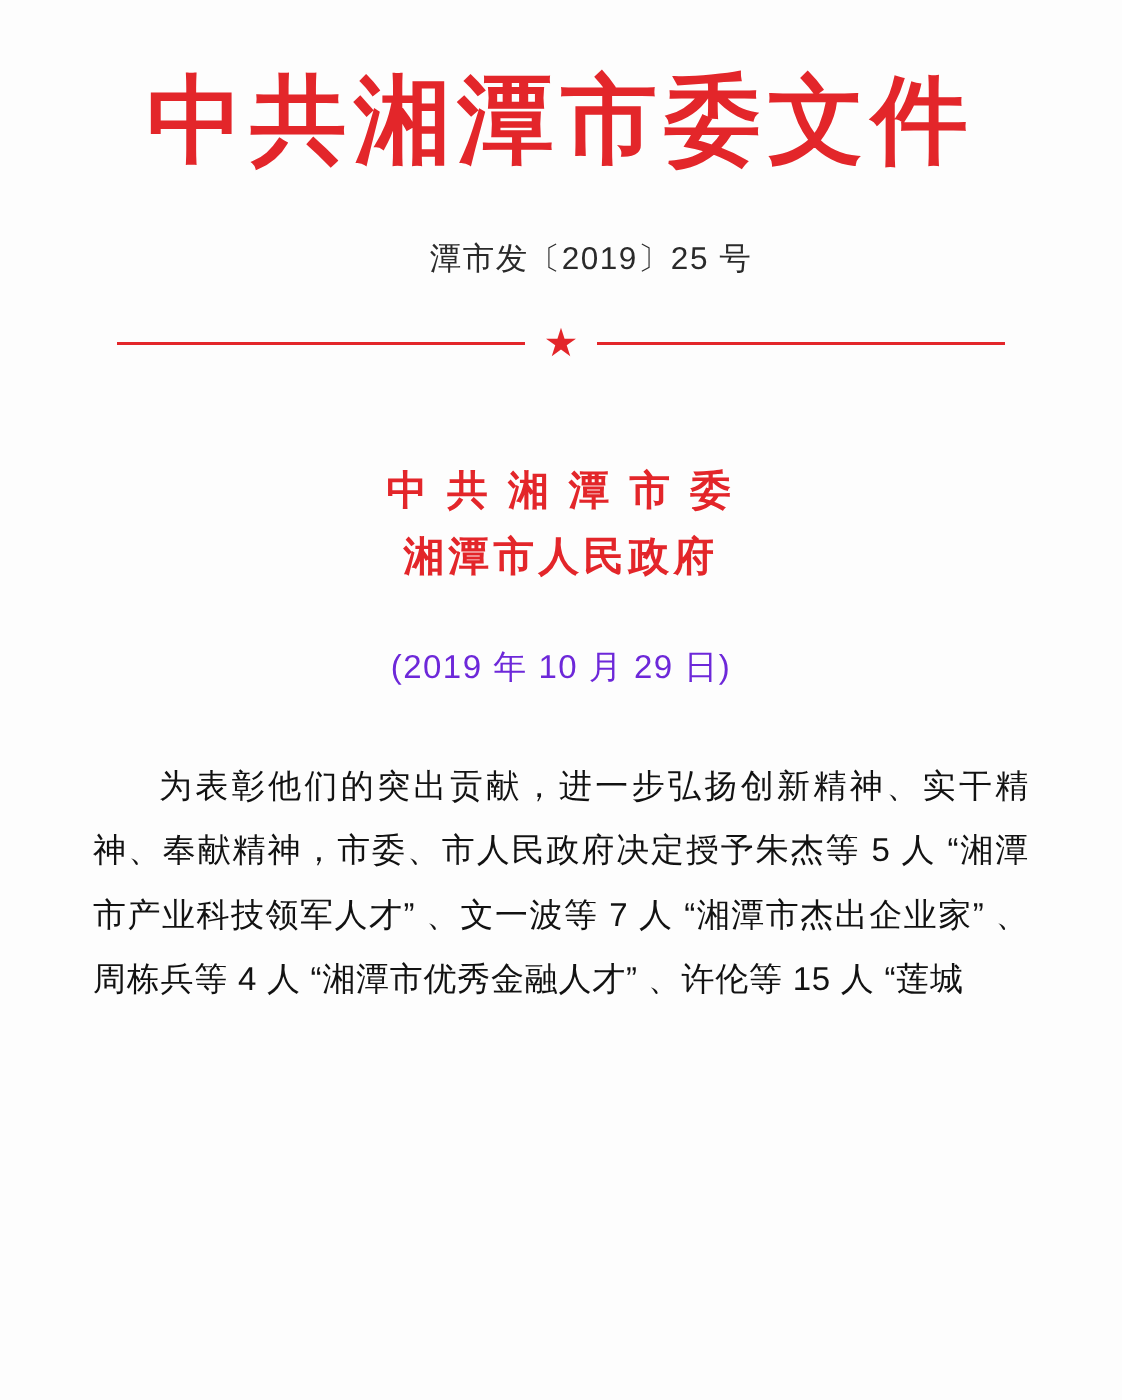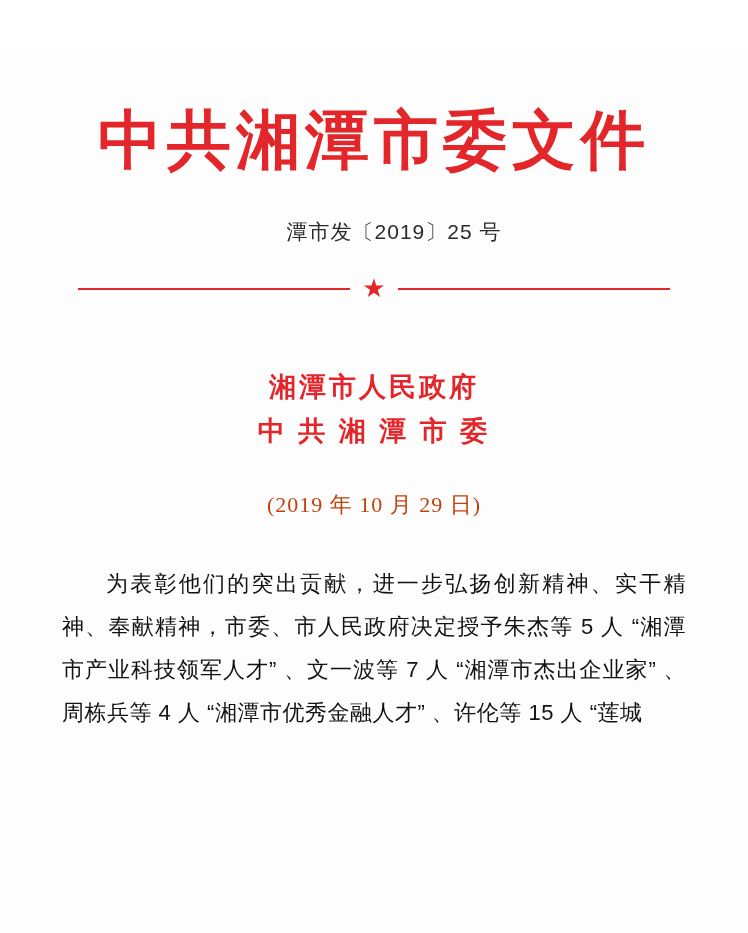--- a/index.html
+++ b/index.html
@@ -18,22 +18,21 @@
     position: relative;
     width: 748px;
     height: 933px;
     background: #fdfdfd;
     box-sizing: border-box;
   }
 
   
   .masthead {
     text-align: center;
-    padding-top: 58px;
-    margin-top: 48px;
+    padding-top: 46px;
   }
   .masthead-title {
     color: #e3262a;
     font-family: "Liberation Serif", "DejaVu Serif", serif;
     font-weight: bold;
     font-size: 64px;
     letter-spacing: 5px;
     line-height: 1.1;
     white-space: nowrap;
   }
@@ -87,22 +86,22 @@
   }
   .title-line.wide {
     font-size: 27px;
     letter-spacing: 1px;
   }
 
   .date-line {
     margin-top: 36px;
     text-align: center;
     font-size: 22px;
-    color: #c2410c;
-    font-family: Liberation Serif, serif;
+    color: #6d28d9;
+    font-family: Liberation Sans, sans-serif;
     letter-spacing: 1px;
   }
 
   
   .body-text {
     margin: 42px 62px 0 62px;
     font-size: 22px;
     line-height: 43px;
     color: #121212;
     font-family: "Liberation Sans", sans-serif;
@@ -125,22 +124,22 @@
 
   <div class="doc-number">潭市发〔2019〕25 号</div>
 
   <div class="rule-wrap">
     <div class="rule-line rule-left"></div>
     <div class="rule-star">★</div>
     <div class="rule-line rule-right"></div>
   </div>
 
   <div class="title-block">
+    <div class="title-line">中 共 湘 潭 市 委</div>
     <div class="title-line">湘潭市人民政府</div>
-    <div class="title-line">中 共 湘 潭 市 委</div>
   </div>
 
   <div class="date-line">(2019 年 10 月 29 日)</div>
 
   <div class="body-text">
     <p>为表彰他们的突出贡献，进一步弘扬创新精神、实干精神、奉献精神，市委、市人民政府决定授予朱杰等 5 人 “湘潭市产业科技领军人才” 、文一波等 7 人 “湘潭市杰出企业家” 、周栋兵等 4 人 “湘潭市优秀金融人才” 、许伦等 15 人 “莲城</p>
   </div>
 
 </div>
 

